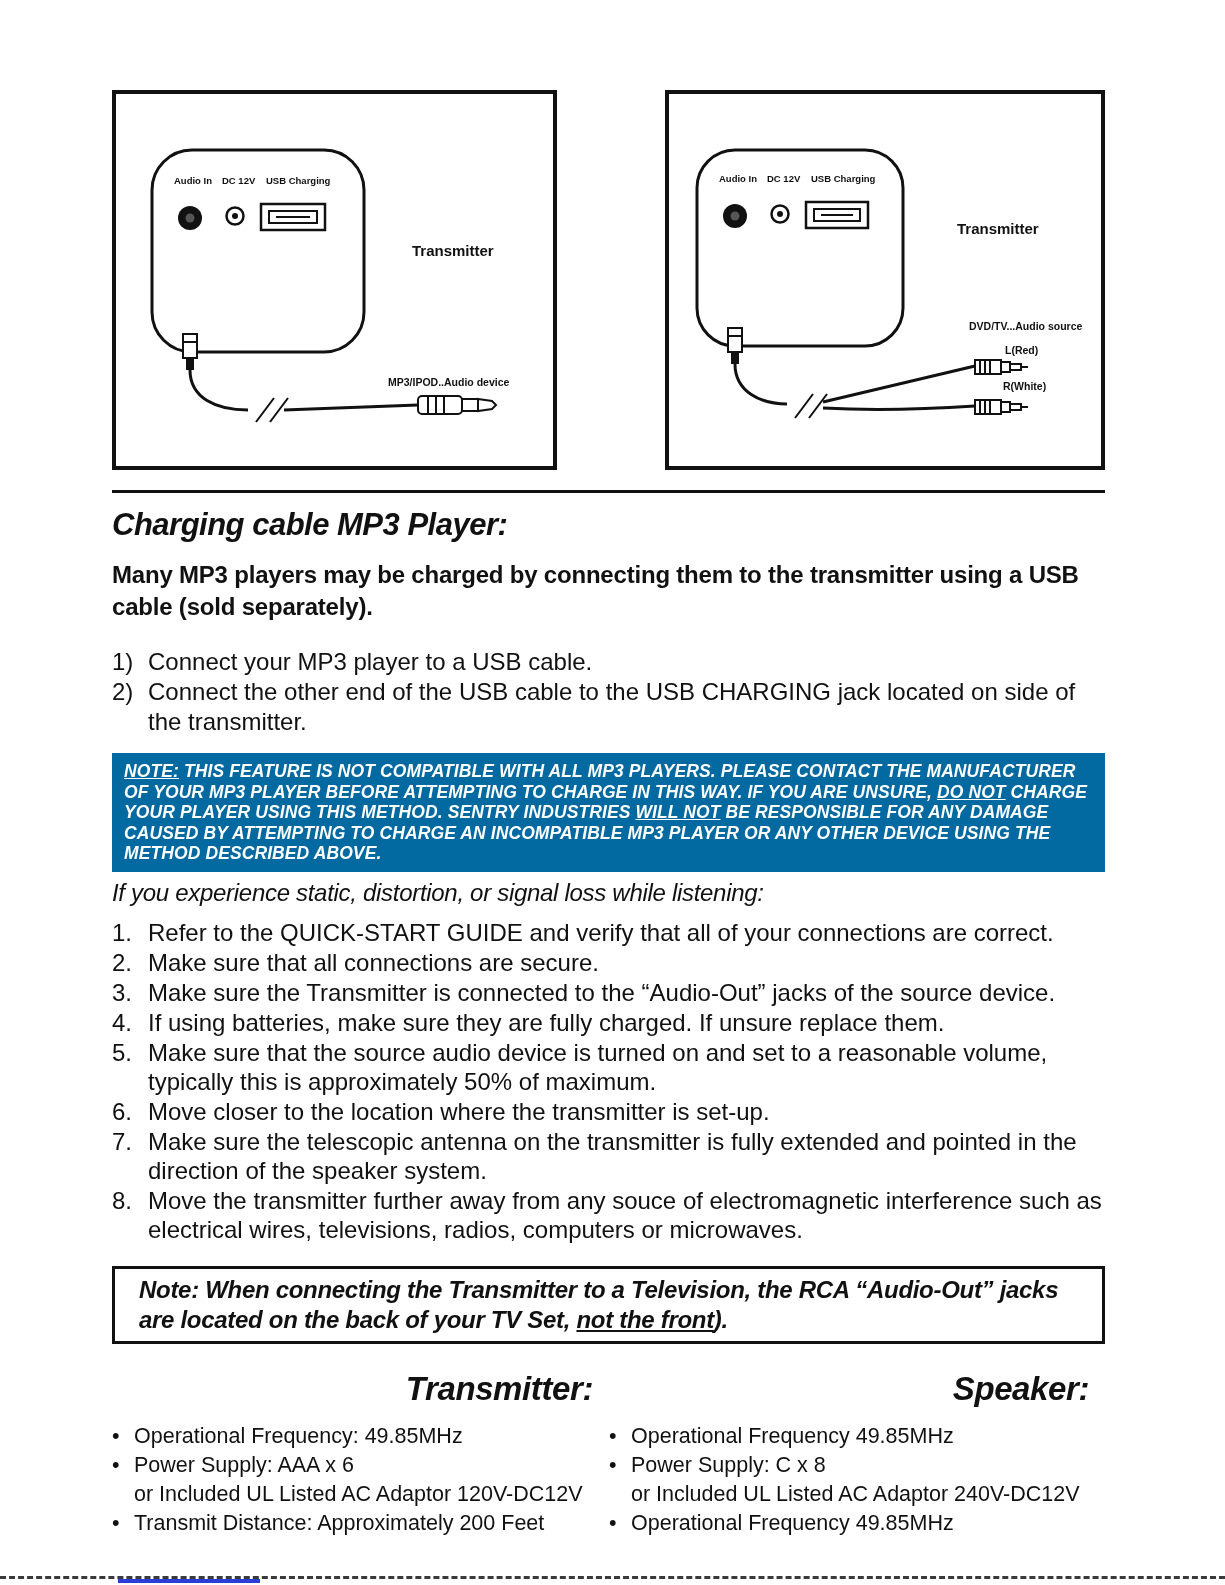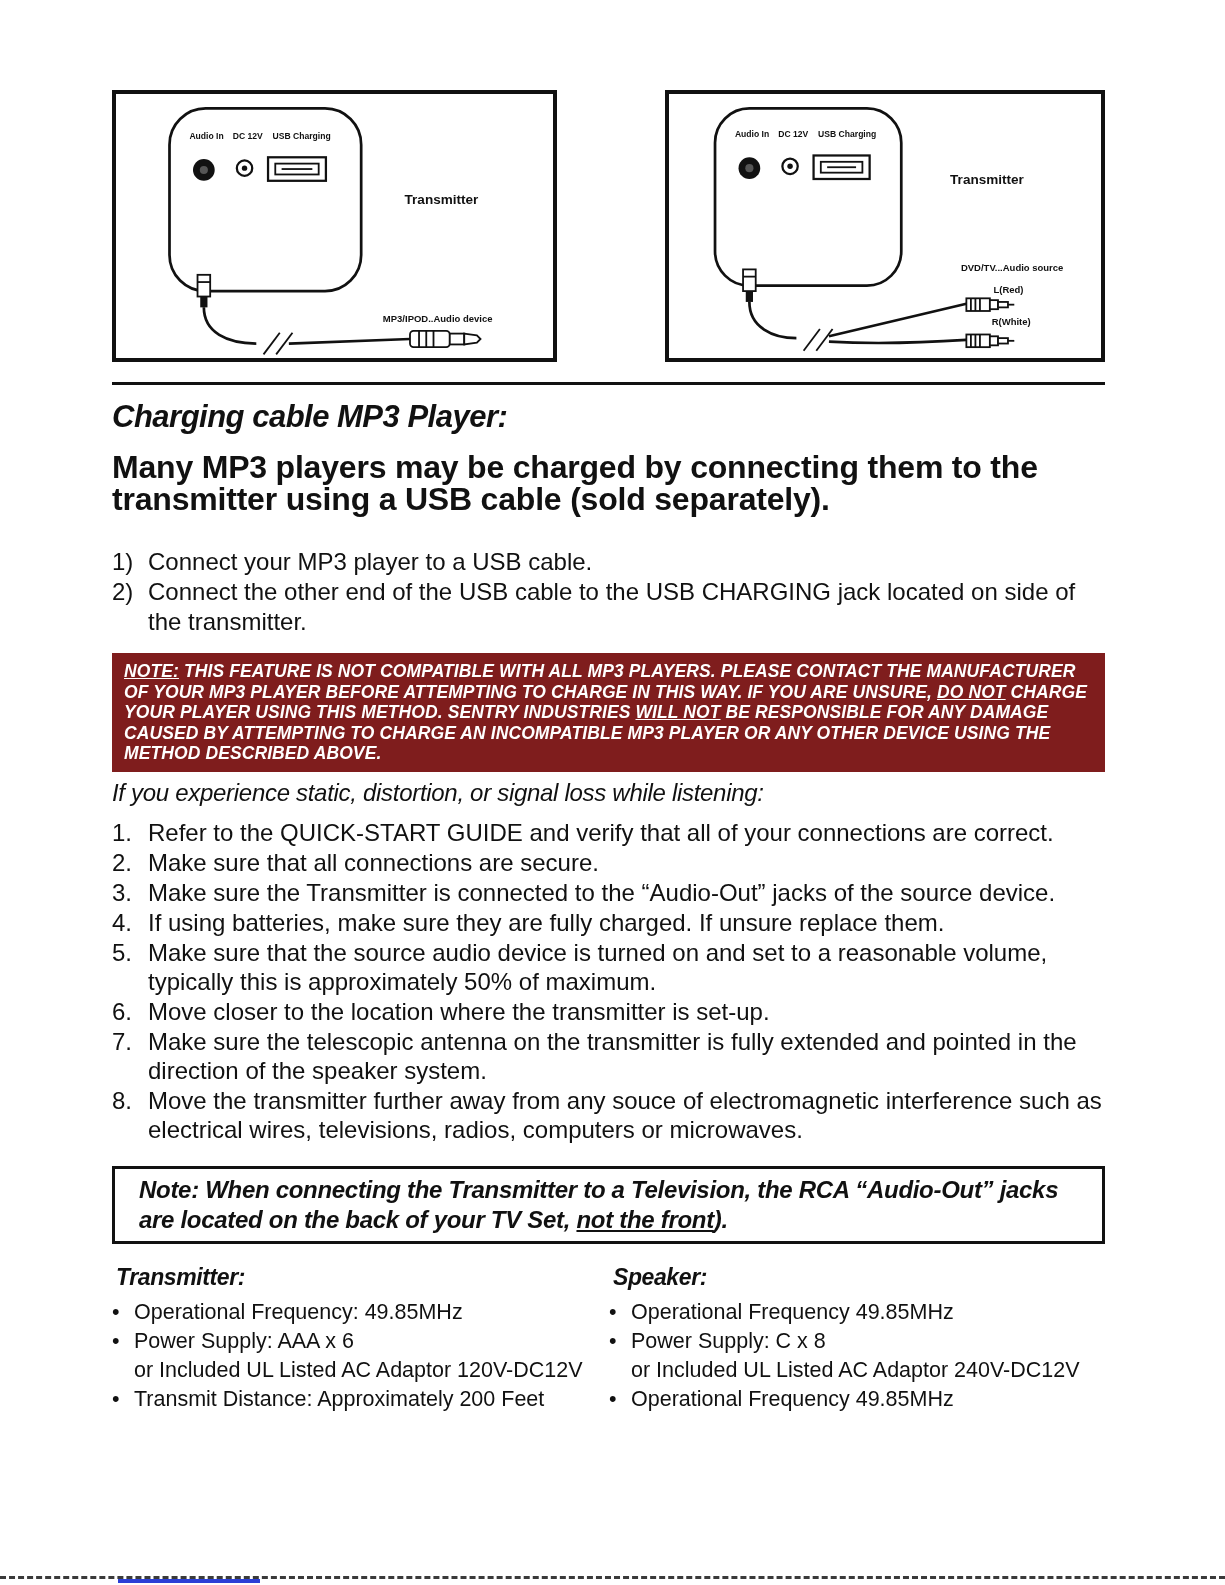--- a/index.html
+++ b/index.html
@@ -3,56 +3,56 @@
 <meta charset="utf-8">
 <style>
   html,body{margin:0;padding:0;background:#fff;}
   body{
     width:1225px;height:1585px;position:relative;overflow:hidden;
     font-family:"Liberation Sans","DejaVu Sans",sans-serif;
     color:#111;-webkit-font-smoothing:antialiased;
   }
   .content{padding:90px 120px 0 112px;}
   .diagram-row{display:flex;justify-content:space-between;}
-  .diag{border:4px solid #111;height:272px;box-sizing:border-box;background:#fff;}
+  .diag{border:4px solid #111;height:380px;box-sizing:border-box;background:#fff;}
   .diag-left{width:445px;}
   .diag-right{width:440px;}
   .diag svg{display:block;width:100%;height:100%;font-family:inherit;}
   .dev{fill:none;stroke:#111;stroke-width:3;}
   .ln{fill:none;stroke:#111;stroke-width:2.5;}
   .ln2{fill:none;stroke:#111;stroke-width:2;}
   .lnw{fill:#fff;stroke:#111;stroke-width:2;}
   .cable{fill:none;stroke:#111;stroke-width:3;}
   .t9{font-size:9.5px;font-weight:bold;fill:#111;}
   .t10{font-size:10.5px;font-weight:bold;fill:#111;}
   .t15{font-size:15px;font-weight:bold;fill:#111;}
   .rule{border-top:3px solid #111;margin-top:20px;}
   .h-big{font-size:31px;font-weight:bold;font-style:italic;letter-spacing:-0.5px;margin:14px 0 0 0;line-height:36px;}
-  .intro{margin-top:16px;font-size:32px;font-weight:bold;line-height:32px;max-width:990px;letter-spacing:-0.2px;}
+  .intro{margin-top:16px;font-size:24px;font-weight:bold;line-height:32px;max-width:990px;letter-spacing:-0.2px;}
   .steps{margin-top:10px;font-size:24px;line-height:30px;}
   .row{display:flex;}
   .num{width:36px;flex:none;}
   .txt{flex:1;}
   .warning{
-    margin-top:16px;background:#7f1d1d;color:#fff;
+    margin-top:16px;background:#0369a1;color:#fff;
     font-style:italic;font-weight:bold;font-size:17.5px;line-height:20.5px;
     padding:8px 12px;letter-spacing:0.1px;
   }
   .u{text-decoration:underline;}
   .subhead{margin-top:6px;font-size:24px;font-weight:normal;font-style:italic;letter-spacing:-0.3px;line-height:30px;}
   .tlist{margin-top:10px;font-size:24px;line-height:29px;}
   .tlist .row{margin-top:1px;}
   .tv-note{
     margin-top:22px;border:3px solid #111;padding:6px 24px;
     font-size:24px;font-weight:bold;font-style:italic;line-height:30px;letter-spacing:-0.3px;
   }
   .columns{margin-top:12px;display:flex;}
   .col-left{width:497px;flex:none;}
   .col-right{flex:1;}
-  .col-title{font-size:23px;font-weight:bold;font-style:italic;letter-spacing:-0.4px;line-height:34px;margin:4px;}
+  .col-title{font-size:33px;font-weight:bold;font-style:italic;letter-spacing:-0.4px;line-height:34px;margin:16px;text-align:right;}
   .spec-item{display:flex;font-size:21.5px;line-height:29px;}
   .spec-item .bullet{width:22px;flex:none;}
   .perforation{position:absolute;left:0;right:0;bottom:6px;border-top:3px dashed #3a3a3a;}
   .blue-mark{position:absolute;left:118px;bottom:2px;width:142px;height:4px;background:#2b3fd6;}
 </style>
 </head>
 <body>
 
 <div class="content">
 

